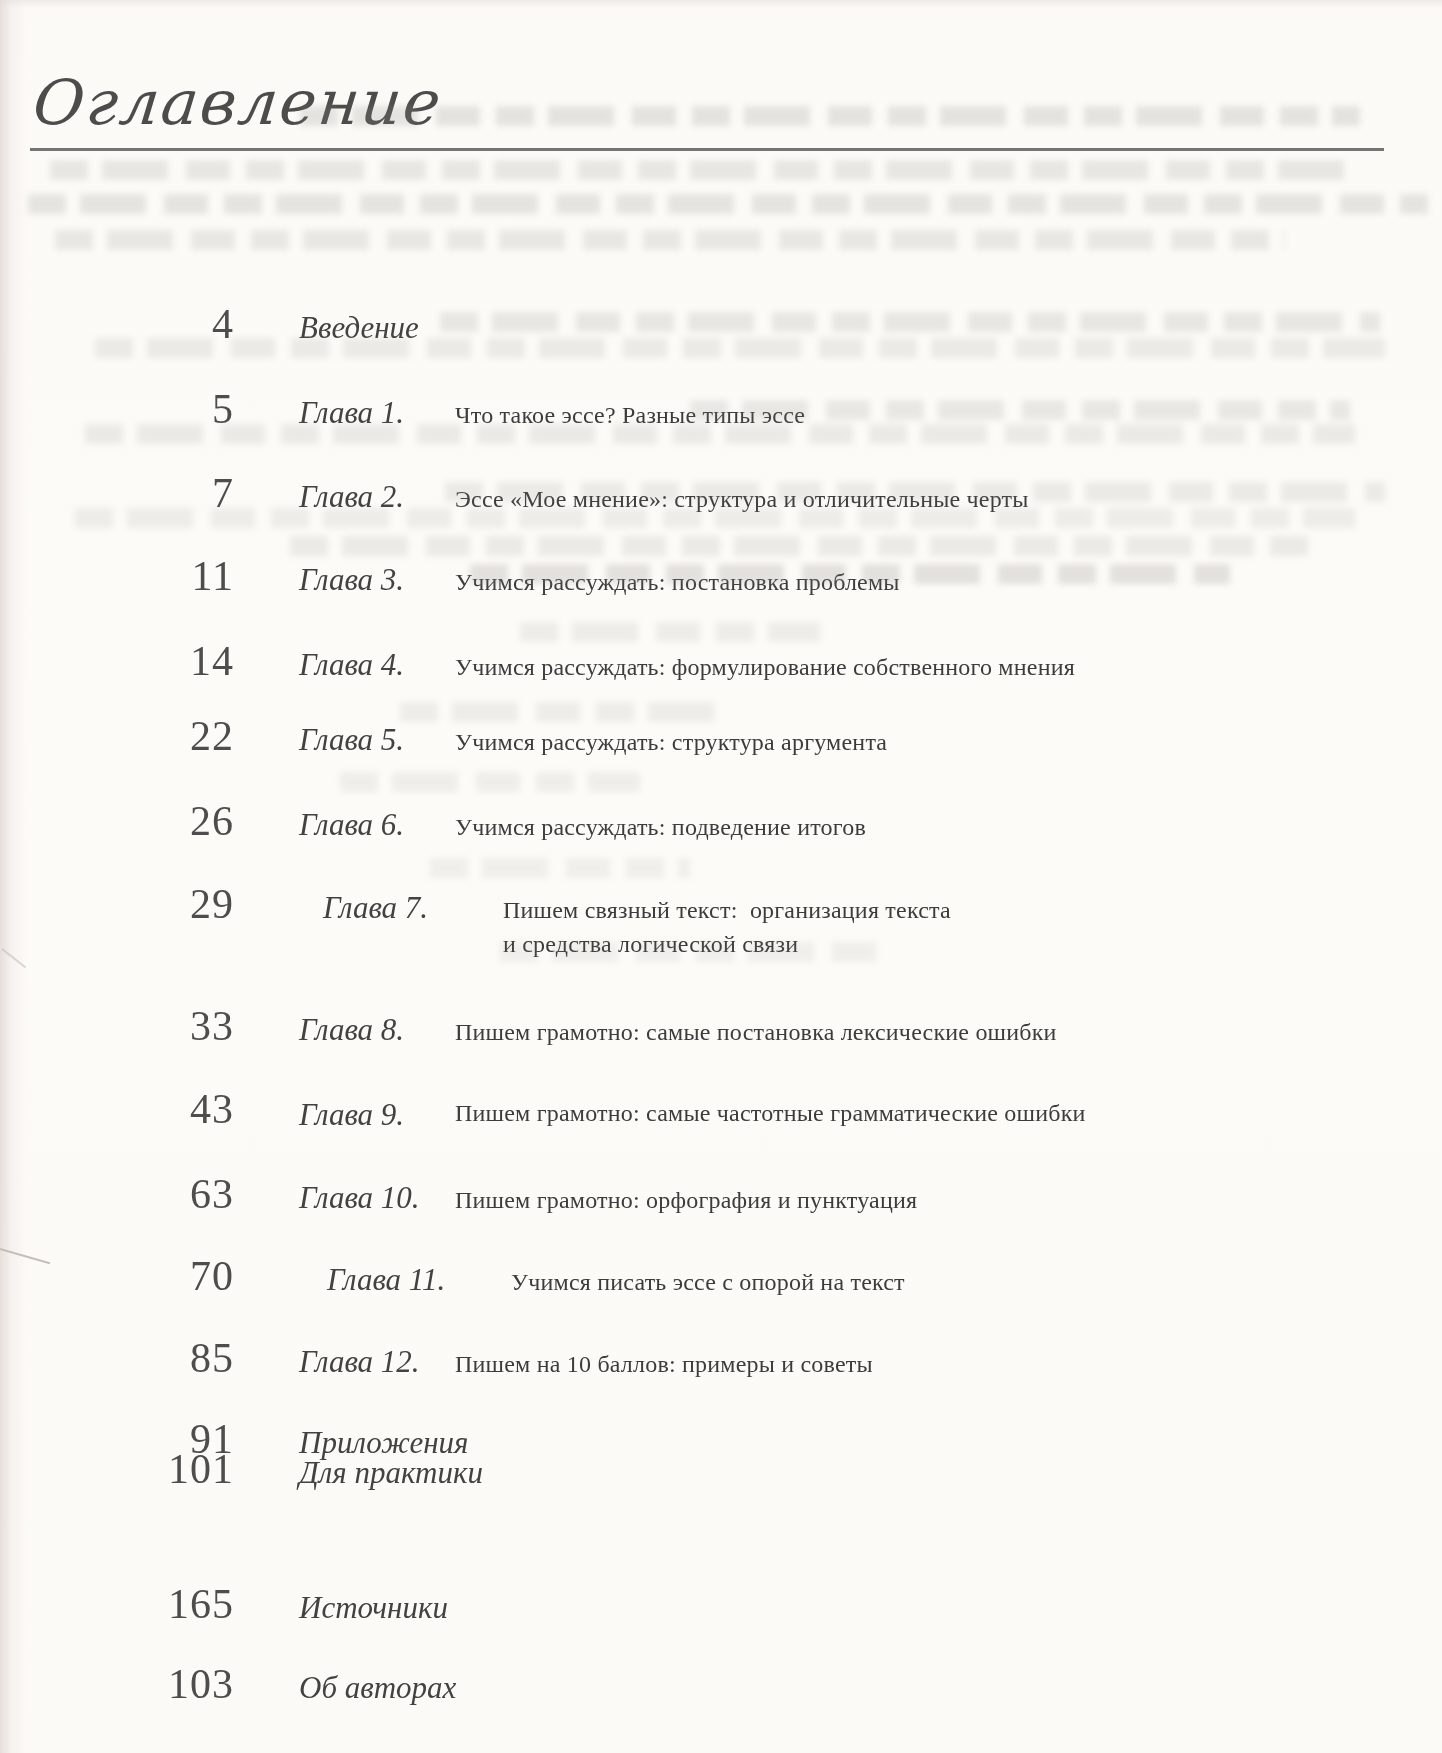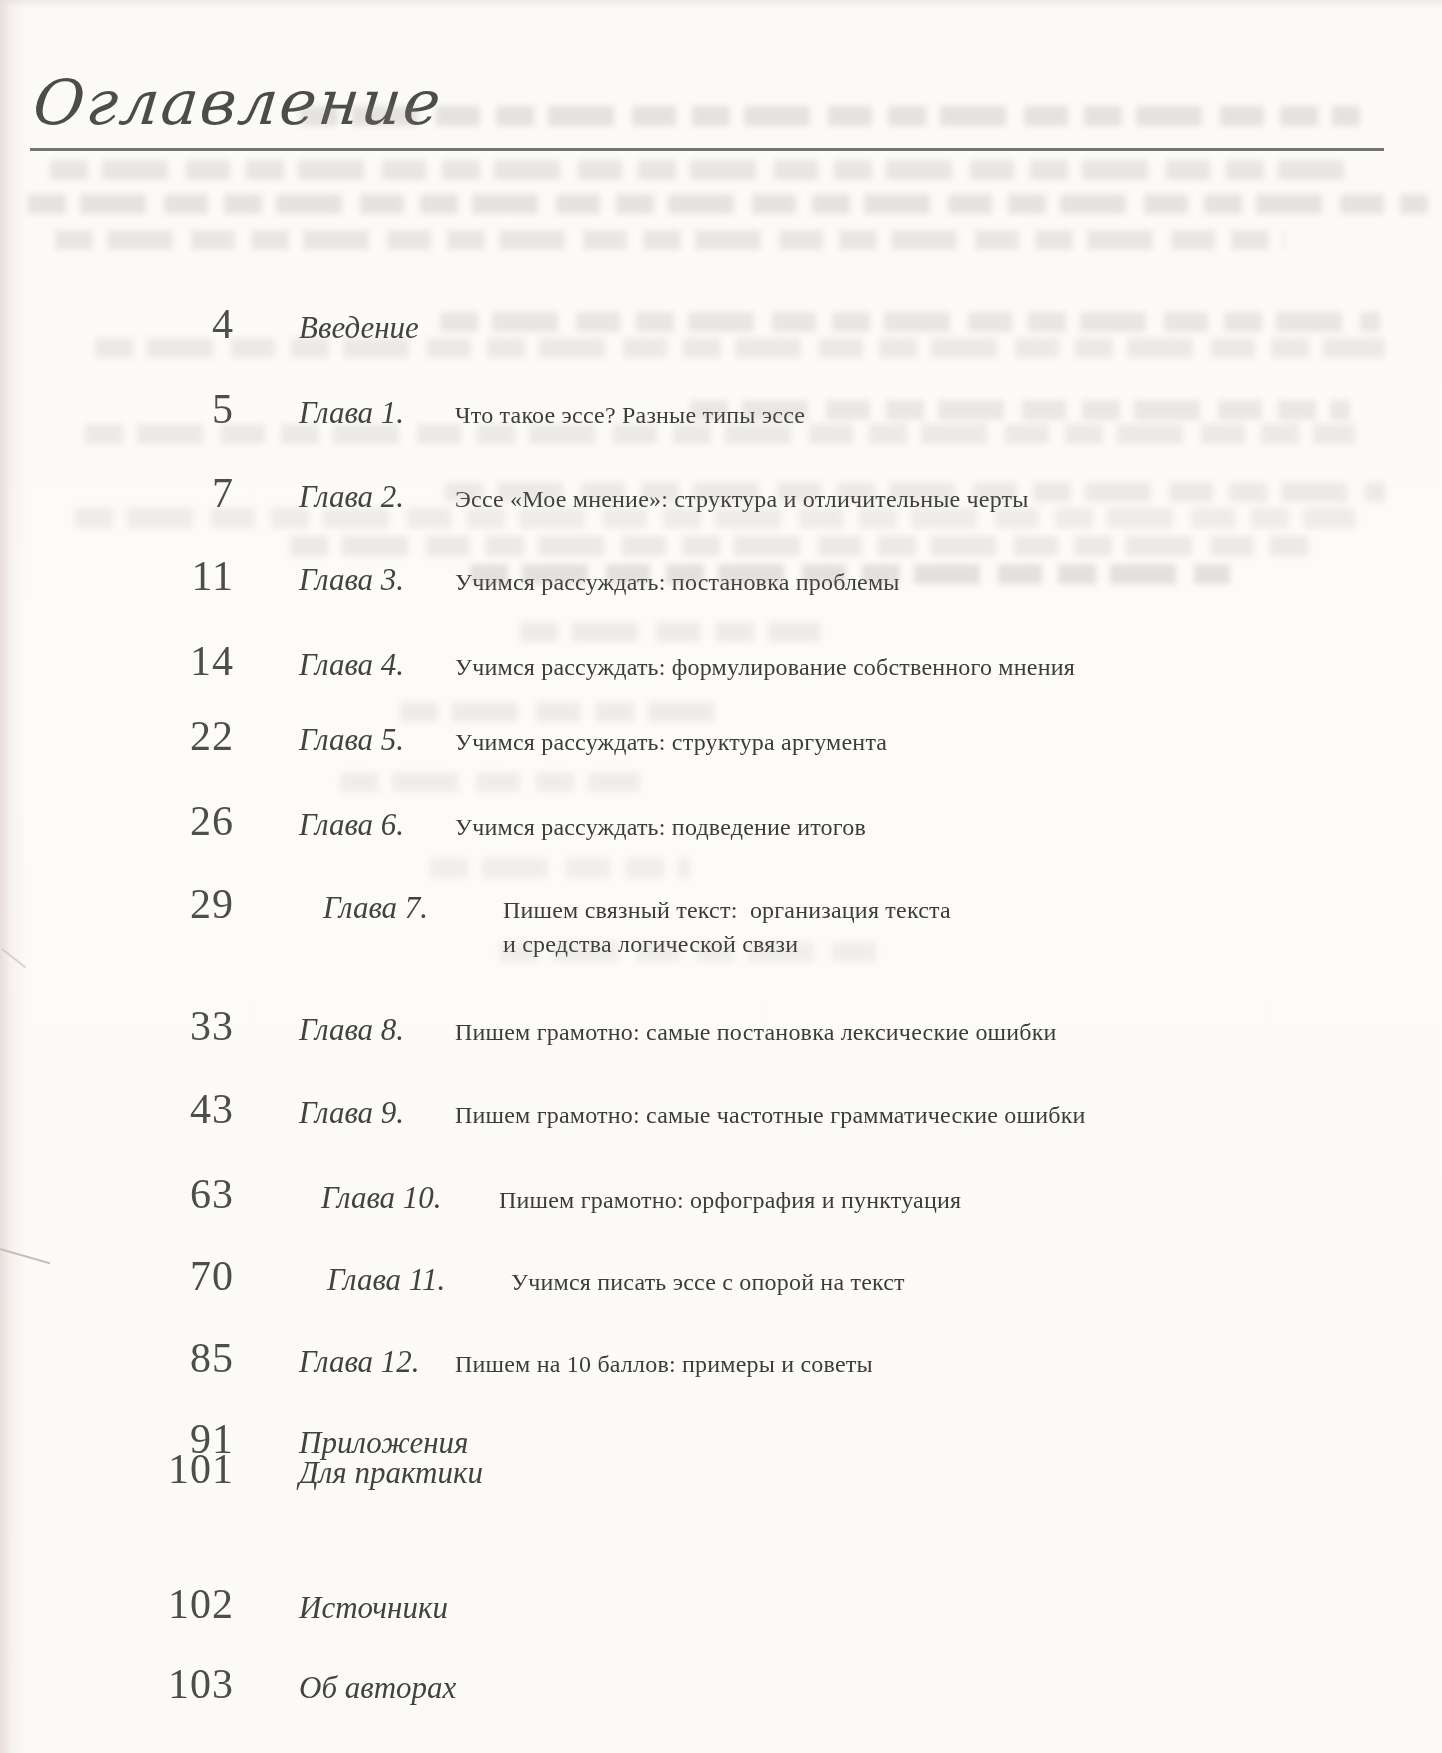--- a/index.html
+++ b/index.html
@@ -154,26 +154,26 @@
     <span class="num">29</span>
     <span class="label">Глава 7.</span>
     <span class="title">Пишем связный текст:  организация текста
 и средства логической связи</span>
   </div>
       <div class="row" style="top: 1005px;">
     <span class="num">33</span>
     <span class="label">Глава 8.</span>
     <span class="title">Пишем грамотно: самые постановка лексические ошибки</span>
   </div>
-      <div class="row" style="top: 1088px;">
+      <div class="row" style="top: 1088px; align-items: flex-end;">
     <span class="num">43</span>
     <span class="label">Глава 9.</span>
     <span class="title">Пишем грамотно: самые частотные грамматические ошибки</span>
   </div>
-      <div class="row" style="top: 1173px; gap: 22px;">
+      <div class="row" style="top: 1173px;">
     <span class="num">63</span>
     <span class="label">Глава 10.</span>
     <span class="title">Пишем грамотно: орфография и пунктуация</span>
   </div>
       <div class="row" style="top: 1255px; gap: 28px;">
     <span class="num">70</span>
     <span class="label">Глава 11.</span>
     <span class="title">Учимся писать эссе с опорой на текст</span>
   </div>
       <div class="row" style="top: 1337px;">
@@ -185,21 +185,21 @@
     <span class="num">91</span>
     <span class="label">Приложения</span>
     <span class="title"></span>
   </div>
       <div class="row" style="top: 1448px;">
     <span class="num">101</span>
     <span class="label">Для практики</span>
     <span class="title"></span>
   </div>
       <div class="row" style="top: 1583px;">
-    <span class="num">102</span>
+    <span class="num">165</span>
     <span class="label">Источники</span>
     <span class="title"></span>
   </div>
       <div class="row" style="top: 1663px;">
     <span class="num">103</span>
     <span class="label">Об авторах</span>
     <span class="title"></span>
   </div>
     </div>
 

